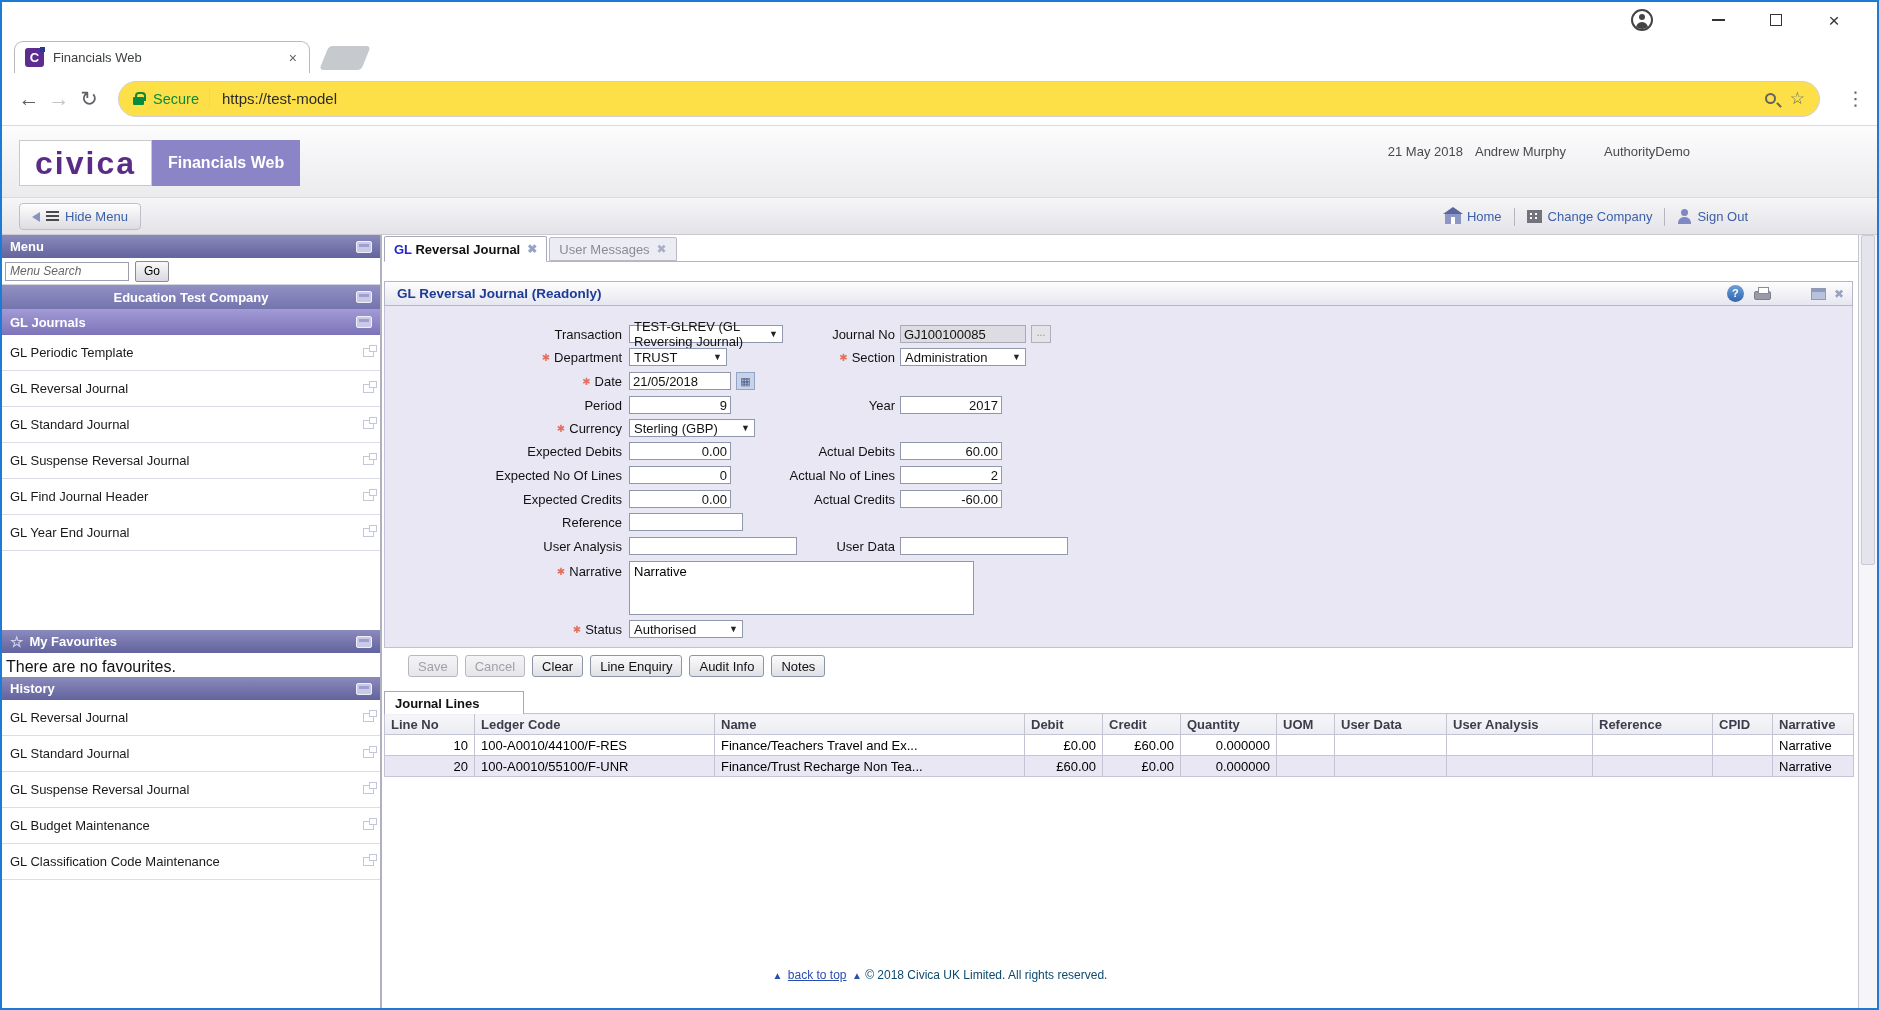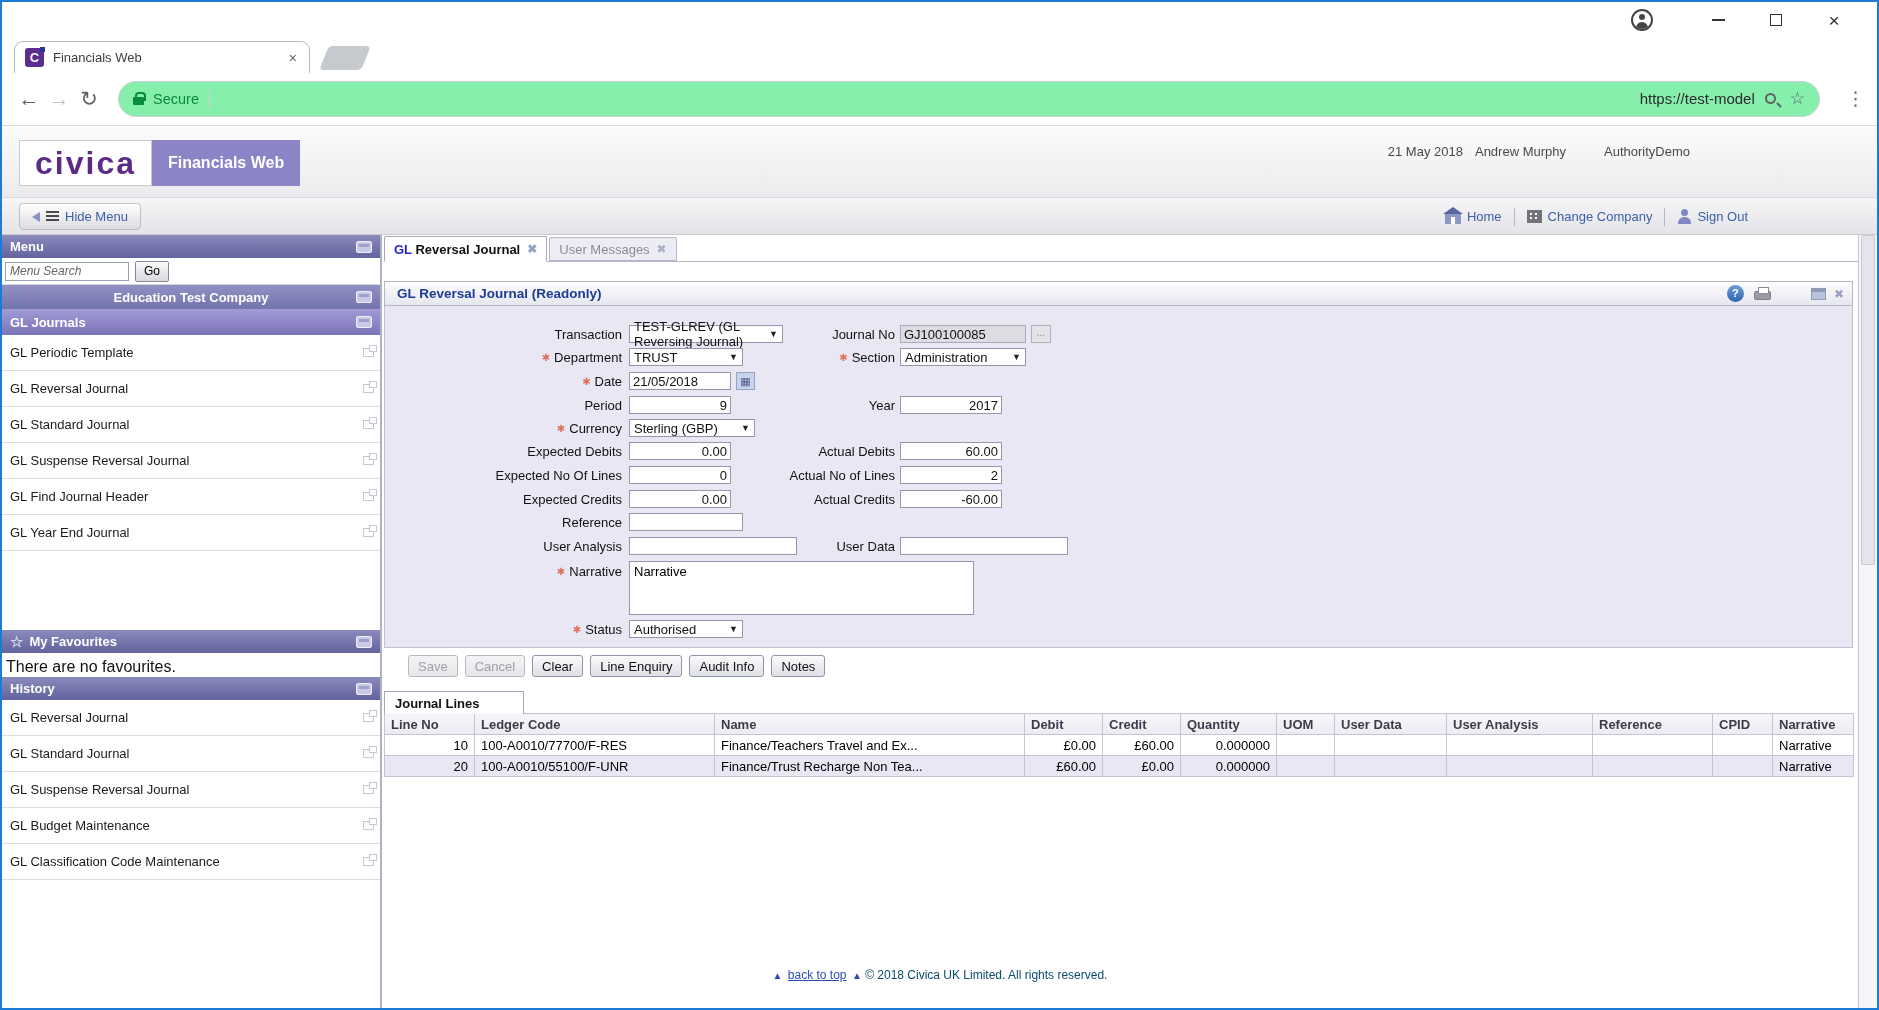--- a/index.html
+++ b/index.html
@@ -26,22 +26,22 @@
              font-size:13px; text-align:center; line-height:19px; position:relative; }
   .favicon::after { content:""; position:absolute; right:-1px; top:-1px; width:5px; height:5px; background:#273a8f; }
   .btab-title { flex:1; font-size:13px; color:#3c4043; margin-left:9px; white-space:nowrap; overflow:hidden; }
   .btab-close { color:#5f6368; font-size:14px; padding:0 2px; }
   .newtab { position:absolute; left:322px; top:8px; width:42px; height:24px; background:#c6c9ce;
             transform:skewX(-22deg); border-radius:4px; }
 
   .toolbar { height:54px; background:#fff; border-bottom:1px solid #d8dade; display:flex; align-items:center; padding:0 12px; }
   .navbtn { font-size:21px; color:#5f6368; width:30px; text-align:center; }
   .navbtn.disabled { color:#c1c4c9; }
-  .omnibox { flex:1; height:36px; margin:0 14px; border:1px solid #cdd0d5; border-radius:18px; background:#86efac;
-             display:flex; align-items:center; padding:0 14px;text-align:right; }
+  .omnibox { flex:1; height:36px; margin:0 14px; border:1px solid #cdd0d5; border-radius:18px; background:#fde047;
+             display:flex; align-items:center; padding:0 14px; }
   .lock { width:11px; height:8px; background:#0a8a3c; border-radius:1px; position:relative; margin-top:5px; }
   .lock::before { content:""; position:absolute; left:2px; top:-5px; width:7px; height:7px;
                   border:2px solid #0a8a3c; border-bottom:none; border-radius:4px 4px 0 0; }
   .secure-label { color:#0a8a3c; font-size:14.5px; margin:0 10px 0 9px; }
   .omni-sep { width:1px; height:20px; background:#cdd0d5; margin-right:12px; }
   .url-text { font-size:15px; color:#2b2b2e; flex:1; }
   .omni-icon { color:#5f6368; font-size:17px; margin-left:14px; }
   .mag { width:11px; height:11px; border:2px solid #5f6368; border-radius:50%; position:relative; margin-left:10px; }
   .mag::after { content:""; position:absolute; left:9px; top:9px; width:6px; height:2px; background:#5f6368; transform:rotate(45deg); }
   .overflow { font-size:19px; color:#5f6368; margin-left:12px; }
@@ -370,21 +370,21 @@
           </span>
         <div class="fc l sel" style="top:19px;width:154px">
           <span>TEST-GLREV (GL Reversing Journal)</span>
             <span class="arrow">▼</span>
           </div>
 
         <span class="flabel left" style="top:41px">
             <span class="req">✱</span>
             <span>Department</span>
           </span>
-        <div class="fc l sel" style="top:42px;width:114px">
+        <div class="fc l sel" style="top:42px;width:98px">
           <span>TRUST</span>
             <span class="arrow">▼</span>
           </div>
 
         <span class="flabel left" style="top:65px">
             <span class="req">✱</span>
             <span>Date</span>
           </span>
         <input class="fc l tin" style="top: 66px; width: 102px;" value="21/05/2018">
         <span class="fc cal-btn" style="top:66px;left:349px">▦</span>
@@ -519,21 +519,21 @@
           <th>Quantity</th>
           <th>UOM</th>
           <th>User Data</th>
           <th>User Analysis</th>
           <th>Reference</th>
           <th>CPID</th>
           <th>Narrative</th>
         </tr>
         <tr>
           <td class="num">10</td>
-          <td>100-A0010/77700/F-RES</td>
+          <td>100-A0010/44100/F-RES</td>
           <td>Finance/Teachers Travel and Ex...</td>
           <td class="num">£0.00</td>
           <td class="num">£60.00</td>
           <td class="num">0.000000</td>
           <td></td>
           <td></td>
           <td></td>
           <td></td>
           <td></td>
           <td>Narrative</td>

